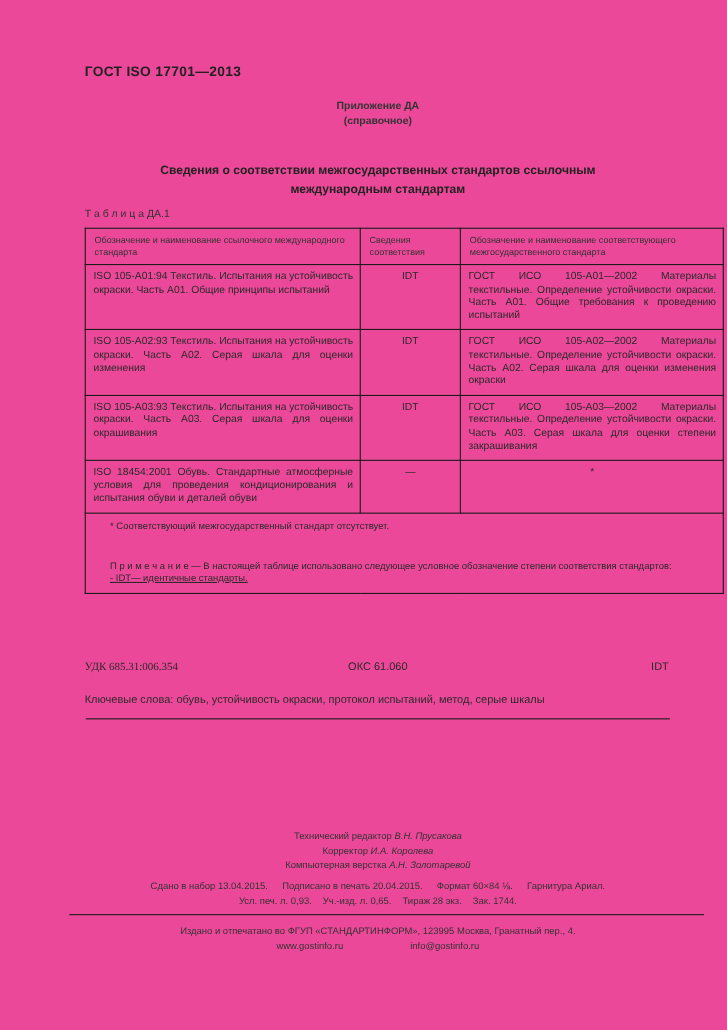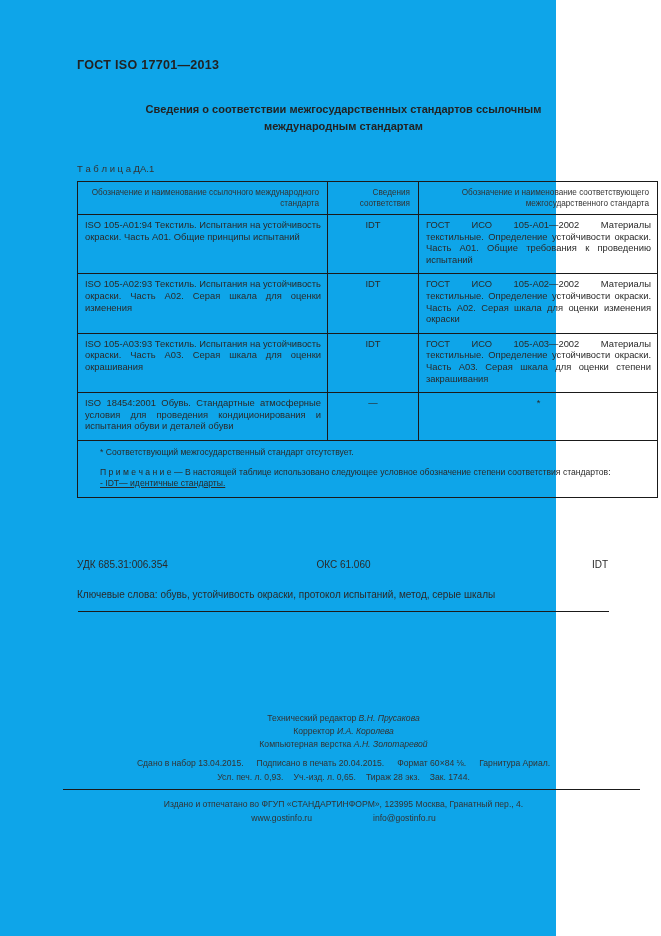--- a/index.html
+++ b/index.html
@@ -8,23 +8,23 @@
     background: #ffffff;
     width: 661px;
     height: 936px;
     overflow: hidden;
     font-family: "Liberation Sans", sans-serif;
     color: #1f1f1f;
     -webkit-font-smoothing: antialiased;
   }
   .page {
     position: relative;
-    width: 556px;
+    width: 661px;
     height: 936px;
-    background: #0ea5e9;
+    background: #ec4899;
   }
   .content {
     margin-left: 77px;
     width: 533px;
   }
   .doc-code {
     padding-top: 58px;
     font-size: 12.5px;
     font-weight: bold;
     letter-spacing: 0.3px;
@@ -40,42 +40,42 @@
   }
   .page-title {
     margin-top: 29px;
     text-align: center;
     font-size: 11px;
     font-weight: bold;
     line-height: 17px;
     color: #222;
   }
   .table-label {
-    margin-top: 28px;
+    margin-top: 8px;
     font-size: 9.5px;
     color: #333;
   }
   table.corr {
     margin-top: 7px;
     border-collapse: collapse;
     width: 533px;
     table-layout: fixed;
   }
   table.corr td, table.corr th {
     border: 1px solid #1a1a1a;
     vertical-align: top;
     font-weight: normal;
   }
   th.col-ref   { width: 233px; }
   th.col-deg   { width: 74px;  }
   th.col-match { width: 222px; }
   table.corr th {
     font-size: 8.2px;
     line-height: 11px;
-    text-align: right;
+    text-align: left;
     vertical-align: middle;
     padding: 5px 8px;
     color: #333;
   }
   td.cell-ref, td.cell-match {
     font-size: 9.4px;
     line-height: 11.6px;
     text-align: justify;
     padding: 4px 6px 8px 7px;
     color: #2a2a2a;
@@ -90,30 +90,30 @@
   td.cell-center {
     text-align: center;
   }
   td.foot-cell {
     padding: 6px 8px 8px 8px;
     font-size: 8.6px;
     line-height: 11px;
     color: #2a2a2a;
   }
   .foot-line { text-indent: 14px; }
-  .note-line { text-indent: 14px; margin-top: 9px; text-align: justify; }
+  .note-line { text-indent: 14px; margin-top: 25px; text-align: justify; }
   .note-item { text-indent: 14px; text-decoration: underline; }
   .codes-row {
     margin-top: 61px;
     position: relative;
     font-size: 10px;
     color: #2a2a2a;
     height: 13px;
   }
-  .codes-row .udk { position: absolute; left: 0; }
+  .codes-row .udk { position: absolute; left: 0; font-family: Liberation Serif, serif; }
   .codes-row .oks { position: absolute; left: 0; right: 0; text-align: center; }
   .codes-row .idt { position: absolute; right: 2px; }
   .keywords {
     margin-top: 17px;
     font-size: 10px;
     color: #2a2a2a;
   }
   .rule-1 {
     margin-top: 11px;
     border: 0;
@@ -162,20 +162,24 @@
   }
 </style>
 </head>
 <body>
 
 <div class="page">
   <div class="content">
 
     <div class="doc-code">ГОСТ  ISO 17701—2013</div>
 
+    <div class="annex">
+      <div>Приложение ДА</div>
+      <div>(справочное)</div>
+    </div>
 
     <div class="page-title">
       <div>Сведения о соответствии межгосударственных стандартов ссылочным</div>
       <div>международным стандартам</div>
     </div>
 
     <div class="table-label">Т а б л и ц а  ДА.1</div>
 
     <table class="corr">
       <thead>

